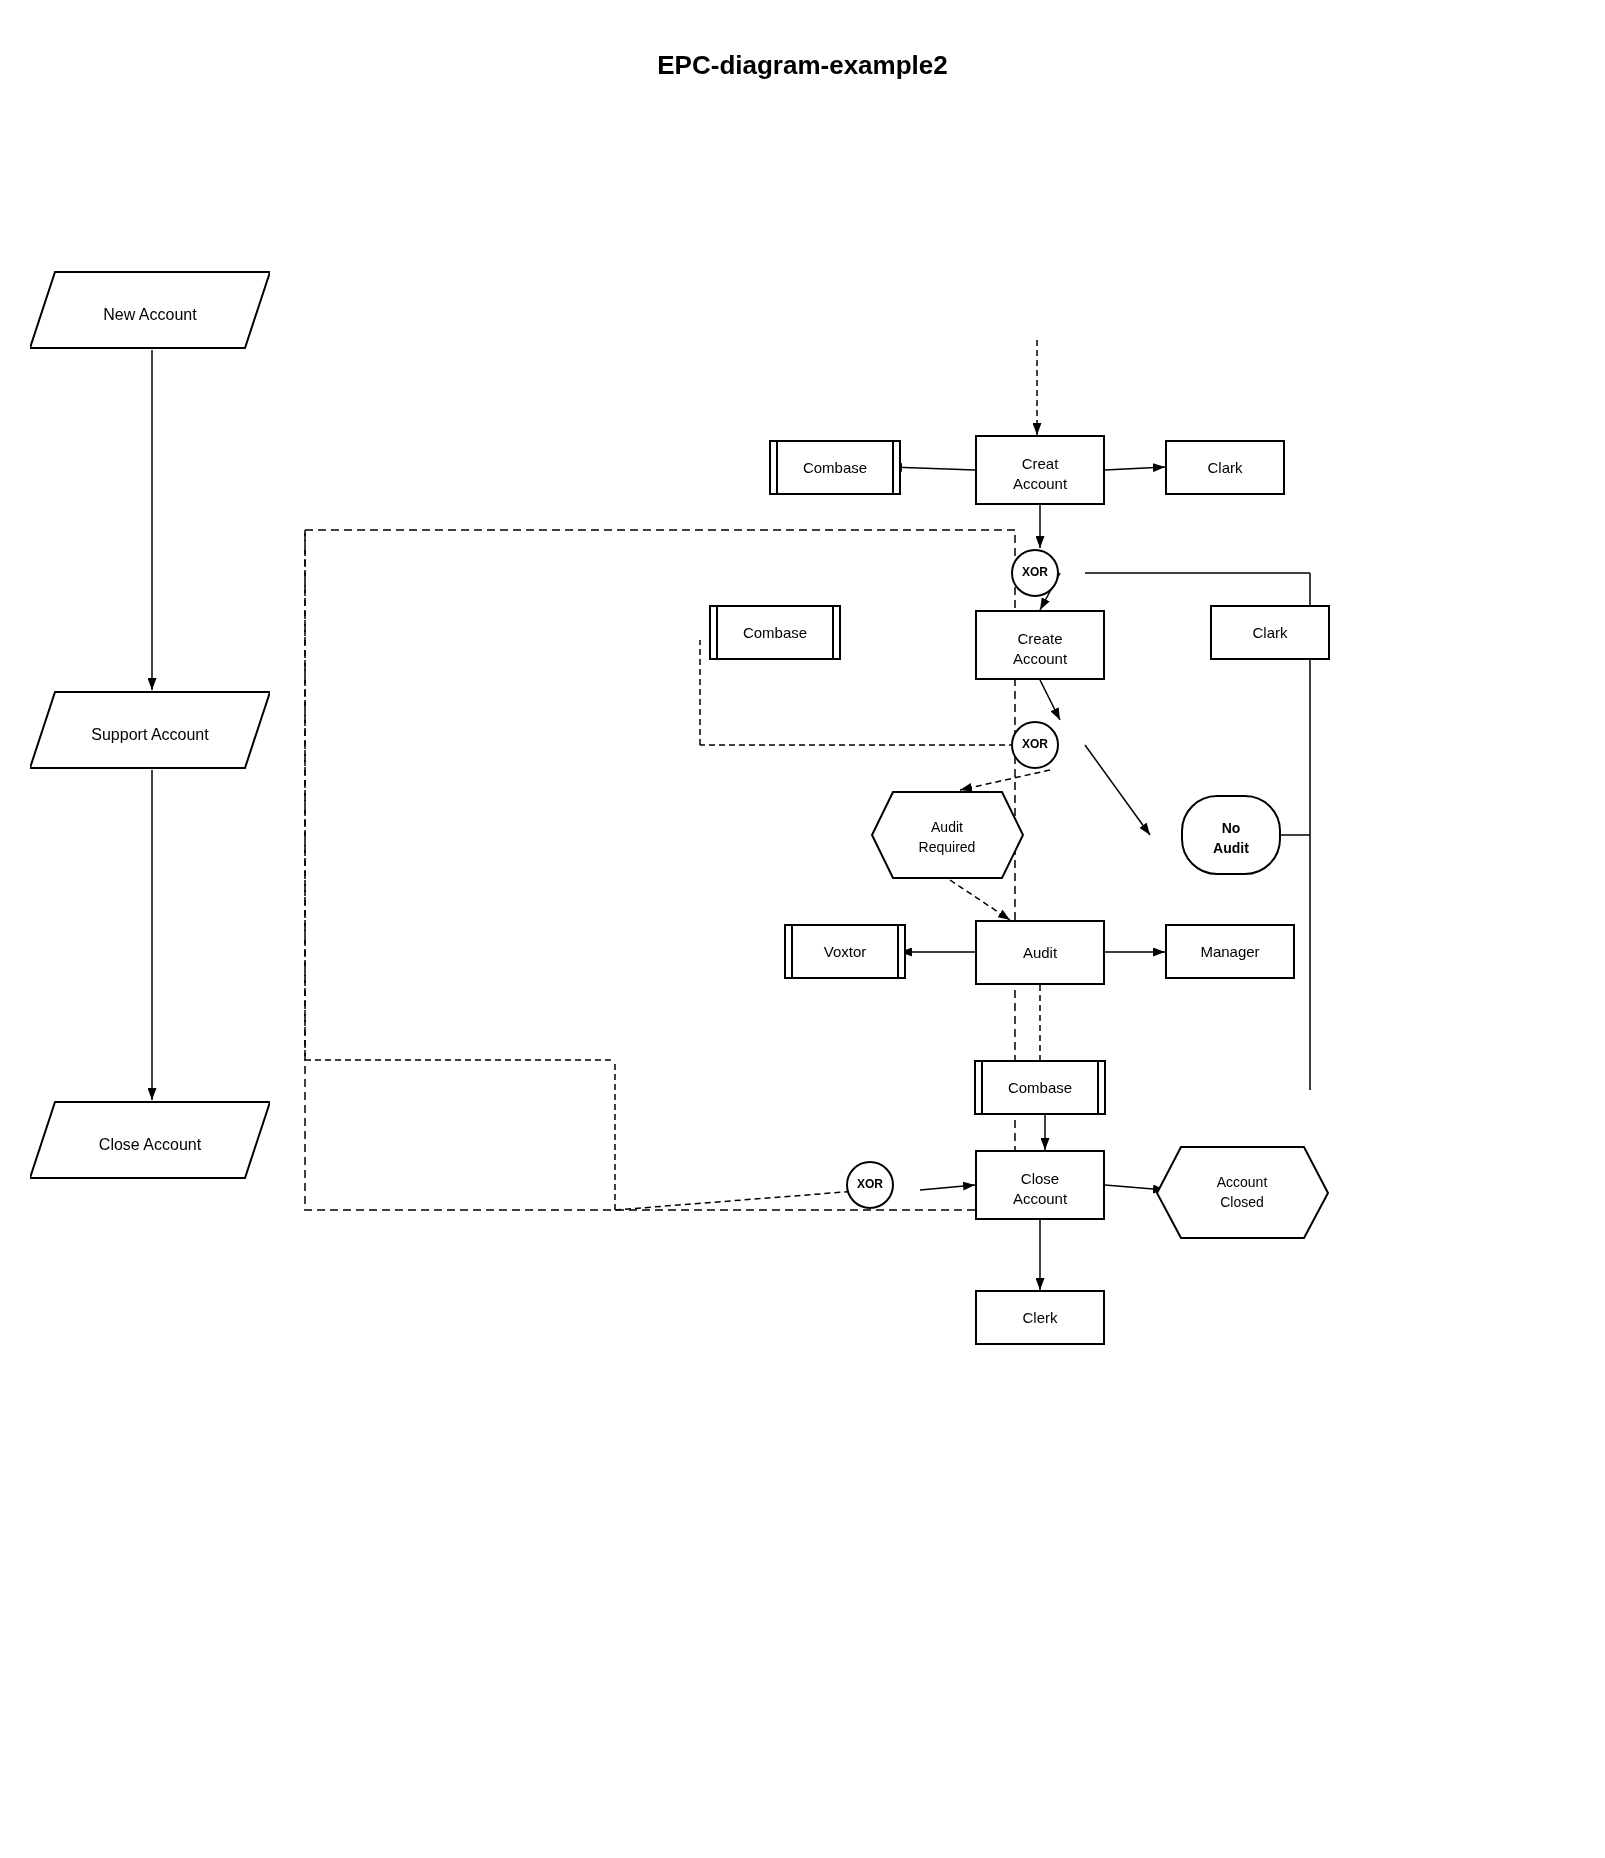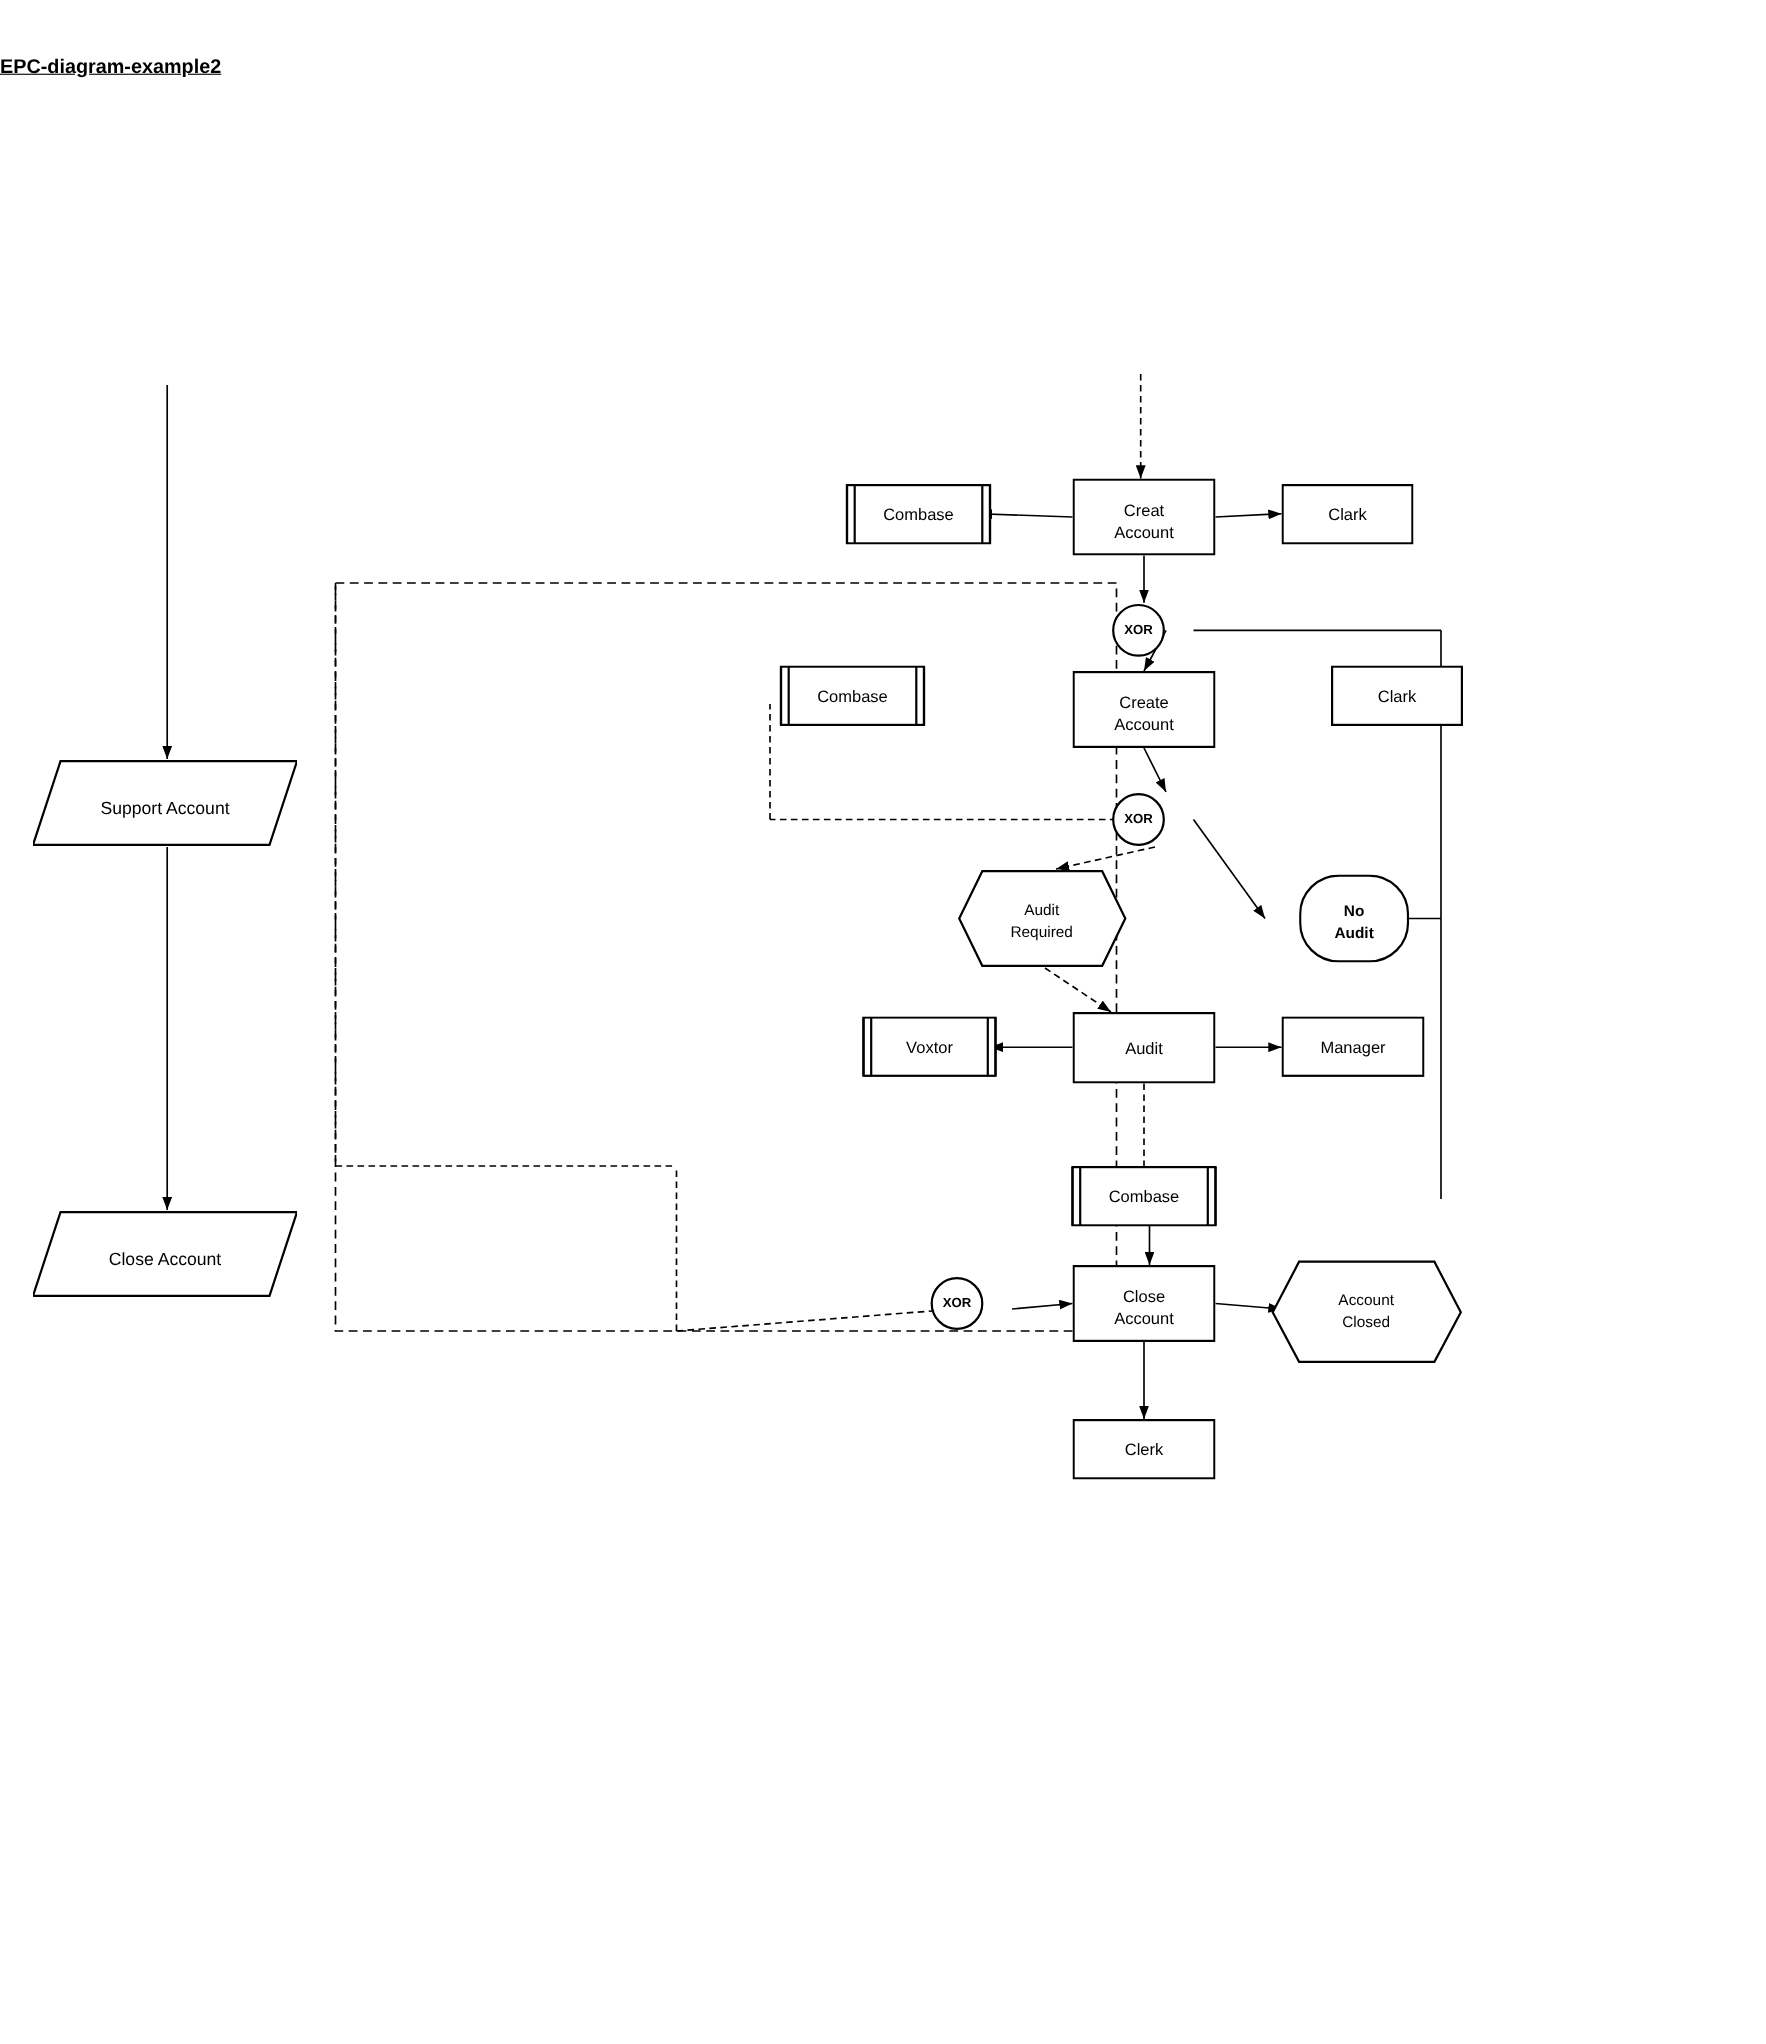--- a/index.html
+++ b/index.html
@@ -10,26 +10,26 @@
       height: 1858px;
       overflow: hidden;
       position: relative;
     }
     .diagram-container {
       position: relative;
       width: 1605px;
       height: 1858px;
     }
     .title {
+      text-align: center;
       font-weight: bold;
-      font-size: 18px;
+      font-size: 26px;
       position: absolute;
       top: 50px;
       width: 100%;
-      text-decoration: underline;
     }
     
     svg.arrows {
       position: absolute;
       top: 0;
       left: 0;
       width: 1605px;
       height: 1858px;
       pointer-events: none;
     }
@@ -97,20 +97,26 @@
 
     <line x1="1105" y1="1185" x2="1165" y2="1190" stroke="#000" stroke-width="1.5" marker-end="url(#arrowhead)"></line>
 
     <line x1="1040" y1="1220" x2="1040" y2="1290" stroke="#000" stroke-width="1.5" marker-end="url(#arrowhead)"></line>
 
     <line x1="152" y1="350" x2="152" y2="690" stroke="#000" stroke-width="1.5" marker-end="url(#arrowhead)"></line>
 
     <line x1="152" y1="770" x2="152" y2="1100" stroke="#000" stroke-width="1.5" marker-end="url(#arrowhead)"></line>
   </svg>
 
+  <div style="position:absolute; left:30px; top:270px; width:240px; height:80px;">
+    <svg width="240" height="80">
+      <polygon points="25,2 240,2 215,78 0,78" fill="white" stroke="black" stroke-width="2"></polygon>
+      <text x="120" y="46" text-anchor="middle" dominant-baseline="middle" font-size="16" font-family="Arial">New Account</text>
+    </svg>
+  </div>
 
   <div style="position:absolute; left:30px; top:690px; width:240px; height:80px;">
     <svg width="240" height="80">
       <polygon points="25,2 240,2 215,78 0,78" fill="white" stroke="black" stroke-width="2"></polygon>
       <text x="120" y="46" text-anchor="middle" dominant-baseline="middle" font-size="16" font-family="Arial">Support Account</text>
     </svg>
   </div>
 
   <div style="position:absolute; left:30px; top:1100px; width:240px; height:80px;">
     <svg width="240" height="80">

